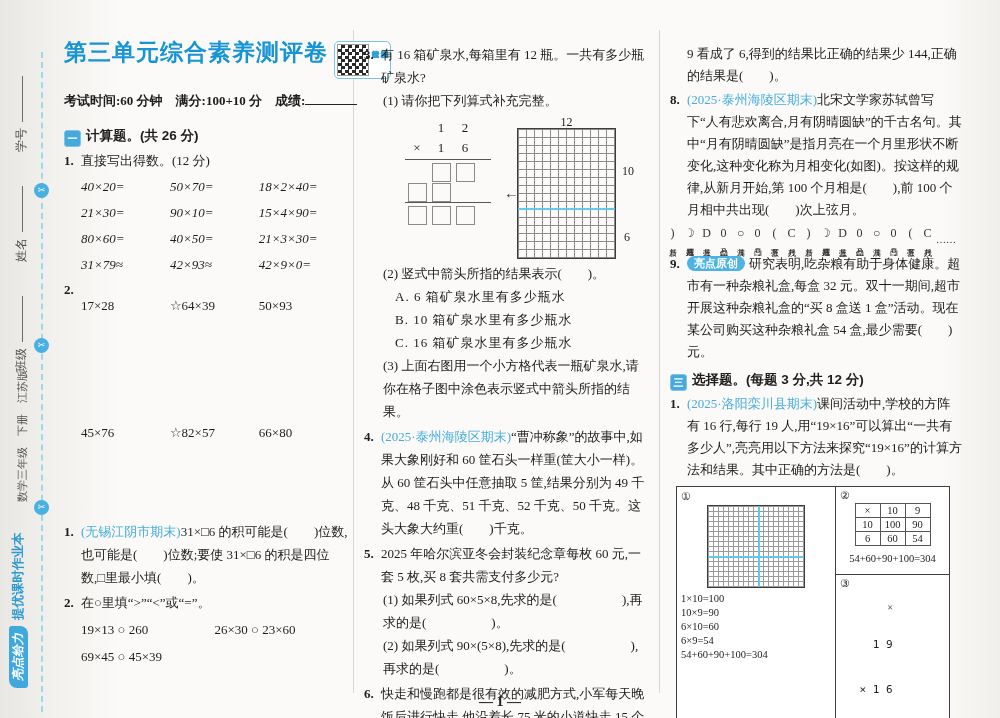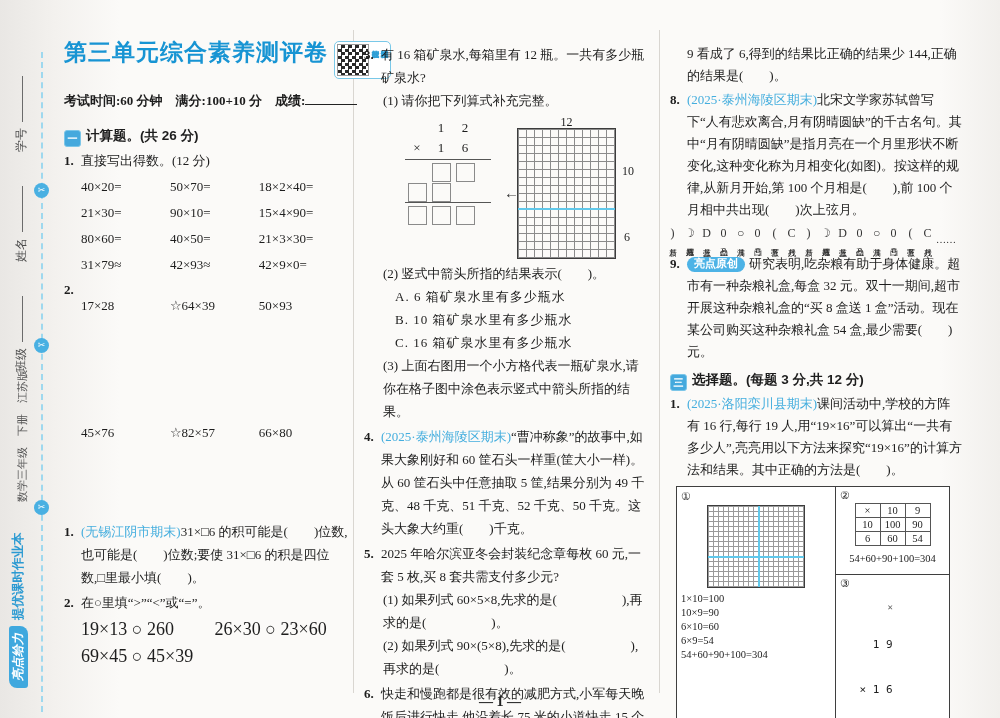--- a/index.html
+++ b/index.html
@@ -37,27 +37,27 @@
   .meta-line .blank{display:inline-block;width:52px;border-bottom:1.5px solid #222;height:12px;}
   
   .sec{margin-top:12px;font-weight:bold;font-family:"Liberation Sans",sans-serif;font-size:13.5px;}
   .sec .sq{display:inline-block;width:15px;height:15px;background:#45a9dd;border:1px solid #7cc6e8;border-radius:3px;color:#fff;font-size:10px;line-height:15px;text-align:center;vertical-align:-2px;margin-right:5px;}
   
   .q{display:flex;margin-top:2px;}
   .qno{flex:none;width:17px;font-weight:bold;}
   .qbody{flex:1;}
   .tag{color:#45aede;}
   .calc-row{display:flex;margin-top:3px;}
-  .calc-row span{width:33.3%;}
+  .calc-row span{width:33.3%;font-style:italic;}
   .vwork-row{display:flex;margin-top:16px;}
   .vwork-row span{width:33.3%;}
   .gap90{height:88px;}
   .gap80{height:74px;}
   .cmp-row{display:flex;margin-top:4px;}
-  .cmp-row span{width:50%;font-size:18px;}
+  .cmp-row span{width:50%;font-size:13px;}
   .subline{padding-left:2px;}
   .optline{padding-left:14px;letter-spacing:1px;}
   
   .mult-area{display:flex;align-items:flex-start;gap:26px;margin:6px 0 4px 24px;position:relative;height:140px;}
   .vmult{width:86px;position:relative;font-size:13px;}
   .vm-row{display:flex;}
   .vm-row span{width:24px;text-align:center;height:20px;line-height:20px;}
   .vm-line{border-top:1.5px solid #555;margin:1px 0;}
   .bx{display:inline-block;}
   .bx i{display:block;width:17px;height:17px;border:1.5px solid #8a8a8a;margin:2px auto 0;}
@@ -71,21 +71,21 @@
   .wg-top{position:absolute;top:-17px;left:0;right:0;text-align:center;font-size:12px;}
   .wg-r1{position:absolute;right:-18px;top:32px;font-size:12px;}
   .wg-r2{position:absolute;right:-14px;top:98px;font-size:12px;}
   
   .moon-strip{display:flex;align-items:flex-start;margin:4px 0 2px -6px;}
   .moon{width:17px;text-align:center;}
   .moon .mg{display:block;font-size:12px;height:16px;line-height:16px;color:#333;}
   .moon .ml{display:block;margin:1px auto 0;writing-mode:vertical-rl;text-orientation:upright;font-size:8px;line-height:9px;color:#222;letter-spacing:0;}
   .moon-more{font-size:10px;margin-top:4px;}
   
-  .badge{display:inline-block;background:#4db3e6;color:#fff;font-size:11px;line-height:15px;padding:0 7px;border-radius:9px;font-family:Liberation Mono, monospace;font-weight:bold;vertical-align:1px;margin-right:4px;}
+  .badge{display:inline-block;background:#4db3e6;color:#fff;font-size:11px;line-height:15px;padding:0 7px;border-radius:9px;font-family:Liberation Sans, sans-serif;font-weight:bold;vertical-align:1px;margin-right:4px;}
   
   .cdiagram{display:flex;border:1.2px solid #3f3f3f;margin:5px 0 4px 6px;width:272px;background:#fff;}
   .cd-left{width:150px;border-right:1.2px solid #3f3f3f;padding:3px 4px;}
   .cd-right{flex:1;display:flex;flex-direction:column;}
   .cd-rt{border-bottom:1.2px solid #3f3f3f;padding:2px 4px 4px;}
   .cd-rb{padding:2px 4px 4px;position:relative;}
   .cnum{font-size:11px;line-height:13px;}
   .cgrid{width:96px;height:81px;margin:2px auto 4px;border:1px solid #3c3c3c;position:relative;
     background-image:
       repeating-linear-gradient(to right,#9a9a9a 0 1px,transparent 1px 5px),

